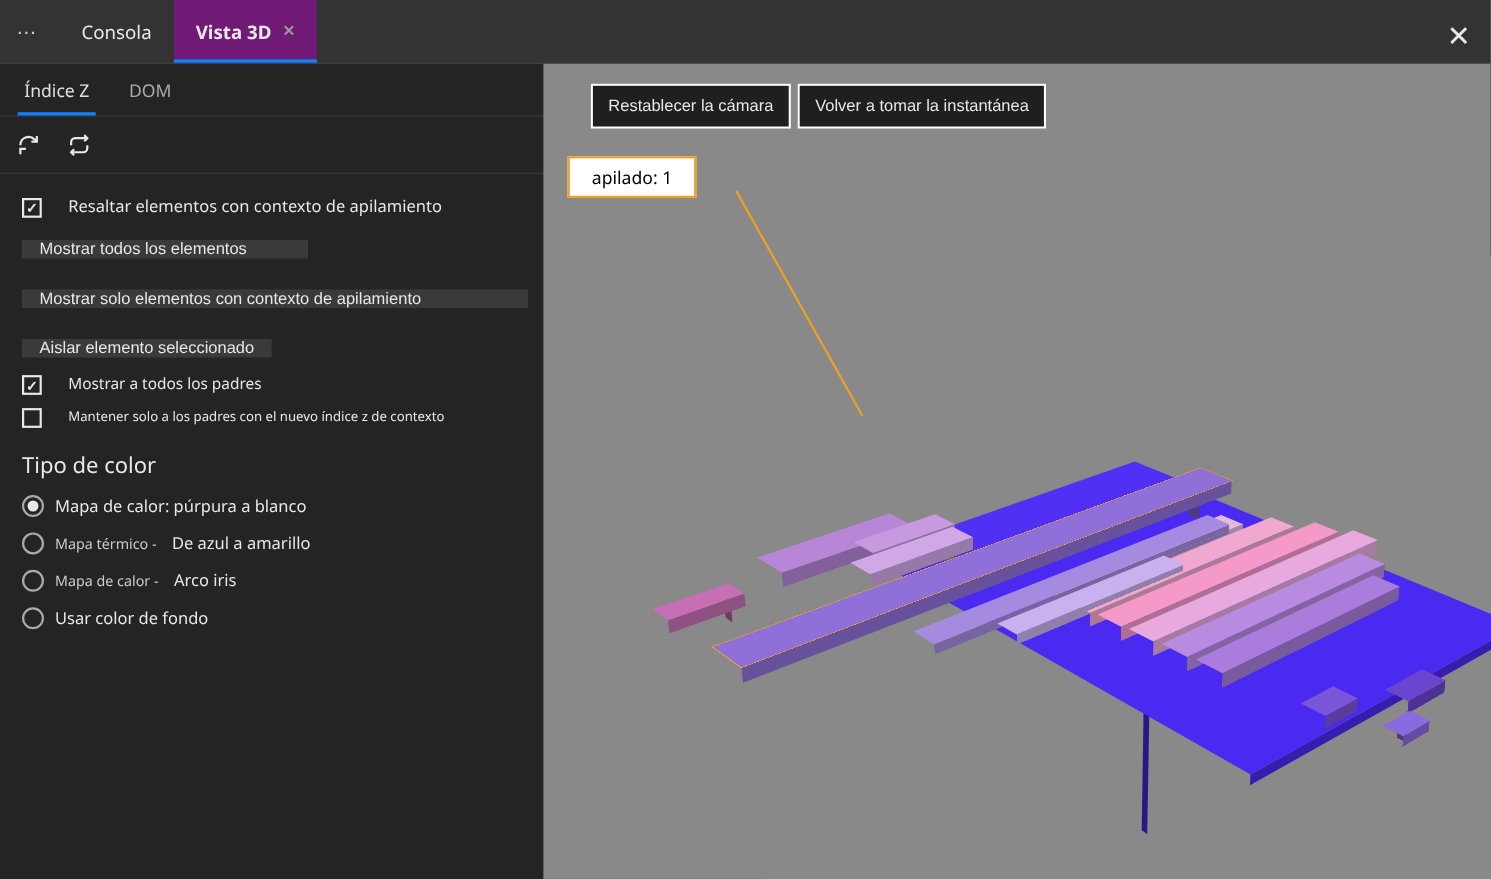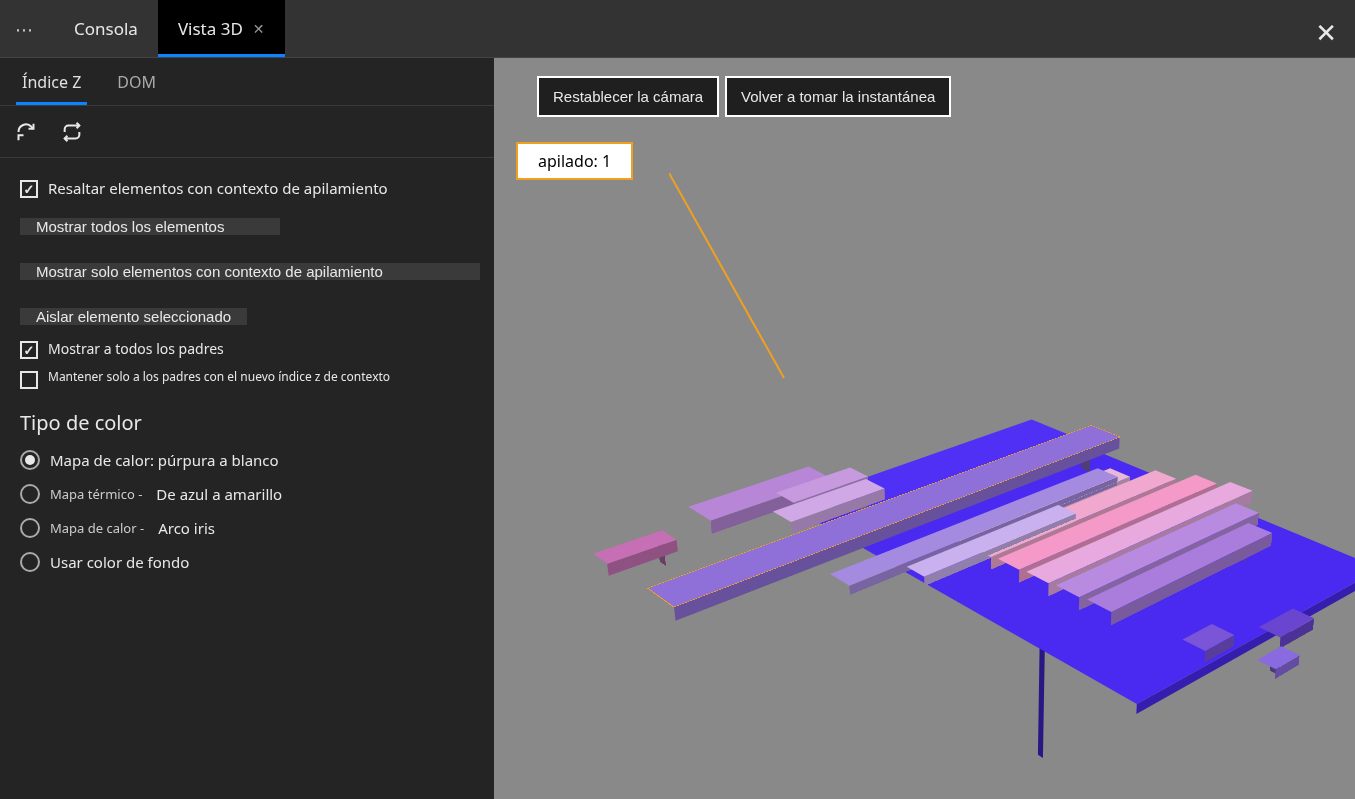--- a/index.html
+++ b/index.html
@@ -33,21 +33,22 @@
 .top-tab {
   padding: 0 20px;
   display: flex;
   align-items: center;
   font-size: 17px;
   color: #e8e8e8;
   position: relative;
   cursor: pointer;
 }
 .top-tab.active {
-  background: #000000;
+  background: #701a75;
+  font-weight: bold;
 }
 .top-tab.active::after {
   content: "";
   position: absolute;
   left: 0; right: 0; bottom: 0;
   height: 3px;
   background: #0a84ff;
 }
 .tab-close {
   margin-left: 10px;
@@ -113,22 +114,22 @@
 }
 .panel-body {
   padding: 20px 18px 20px 20px;
   overflow: auto;
   font-size: 15px;
 }
 .panel-body::-webkit-scrollbar { width: 14px; }
 .panel-body::-webkit-scrollbar-thumb { background: #555; border-radius: 3px; }
 .chk-row {
   display: flex;
-  align-items: flex-start;
-  gap: 10px;
+  align-items: center;
+  gap: 24px;
   margin-bottom: 18px;
 }
 .chk {
   width: 18px; height: 18px;
   border: 2px solid #e8e8e8;
   display: flex; align-items: center; justify-content: center;
   flex-shrink: 0;
   margin-top: 2px;
   cursor: pointer;
 }

